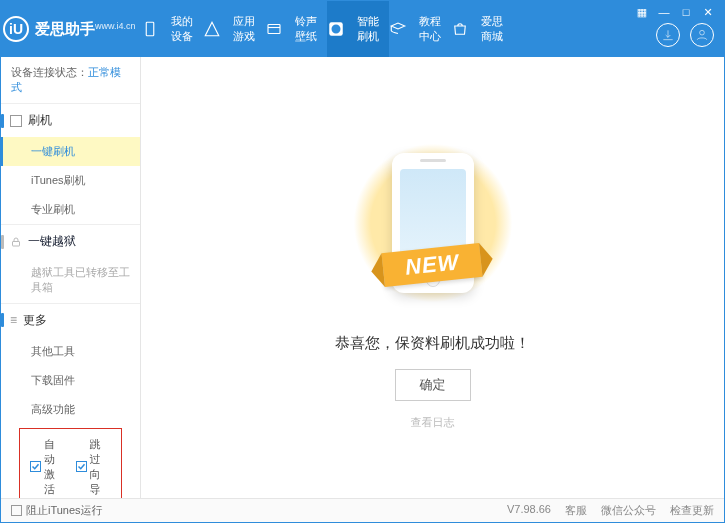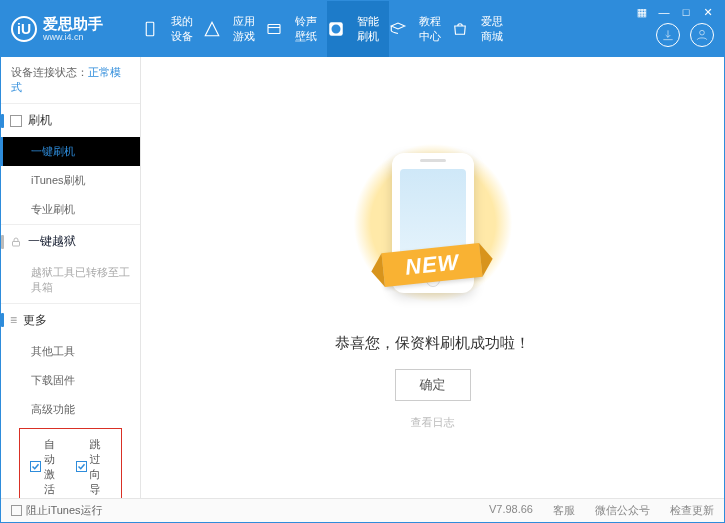--- a/index.html
+++ b/index.html
@@ -1,20 +1,20 @@
 <!DOCTYPE html>
 <html><head>
 <meta charset="utf-8">
 <style>
 * { margin: 0; padding: 0; box-sizing: border-box; }
 body { font-family: "Microsoft YaHei", sans-serif; font-size: 12px; background: #fff; width: 725px; height: 523px; overflow: hidden; position: relative; border: 1px solid #2e8cdb; }
 .header { background: #2e8cdb; height: 56px; display: flex; align-items: center; color: #fff; position: relative; }
-.logo-block { display: flex; align-items: center; width: 140px; padding-left: 10px; }
+.logo-block { display: flex; align-items: center; width: 140px; padding-left: 2px; }
 .logo-circle { width: 26px; height: 26px; border: 2px solid #fff; border-radius: 50%; display: flex; align-items: center; justify-content: center; font-weight: bold; font-size: 14px; margin-right: 6px; }
-.logo-text { display: flex; flex-direction: column; }
+.logo-text { display: flex; flex-direction: row; }
 .logo-title { font-size: 15px; font-weight: bold; line-height: 1.1; }
 .logo-url { font-size: 9px; opacity: 0.85; }
 .nav { display: flex; height: 56px; flex: 1; }
 .nav-item { width: 62px; display: flex; flex-direction: row; align-items: center; justify-content: flex-start; gap: 12px; cursor: pointer; font-size: 11px; }
 .nav-item.active { background: #1d7bc9; }
 .nav-icon { width: 18px; height: 18px; display: flex; align-items: center; justify-content: center; }
 .nav-icon svg { width: 18px; height: 18px; fill: none; stroke: #fff; stroke-width: 1.5; }
 .nav-icon.refresh svg { fill: #fff; stroke: none; }
 .win-controls { position: absolute; top: 0; right: 0; display: flex; gap: 6px; padding: 4px 8px; }
 .win-controls span { width: 16px; height: 14px; display: flex; align-items: center; justify-content: center; cursor: pointer; font-size: 11px; }
@@ -27,21 +27,21 @@
 .conn-status .mode { color: #2e8cdb; }
 .side-section { border-top: 1px solid #eee; }
 .side-header { display: flex; align-items: center; gap: 6px; padding: 8px 0; font-size: 12px; color: #333; }
 .side-header .bar { width: 3px; height: 14px; background: #2e8cdb; border-radius: 1px; }
 .side-header.gray .bar { background: #bbb; }
 .side-header.gray { color: #0f172a; }
 .side-header .icon-sq { width: 12px; height: 12px; border: 1px solid #999; }
 .side-header .eq { font-weight: bold; color: #999; }
 .side-list { }
 .side-item { padding: 7px 10px 7px 30px; font-size: 11px; color: #666; cursor: pointer; }
-.side-item.active { background: #000000; color: #2e8cdb; border-left: 2px solid #2e8cdb; padding-left: 28px; }
+.side-item.active { background: #fef9c3; color: #2e8cdb; border-left: 2px solid #2e8cdb; padding-left: 28px; }
 .side-note { padding: 7px 10px 7px 30px; font-size: 11px; color: #aaa; line-height: 1.4; }
 .checkbox-row { display: flex; gap: 10px; padding: 8px 10px; border: 1px solid #d93025; margin: 4px 18px; }
 .cb { display: flex; align-items: center; gap: 3px; font-size: 11px; color: #555; cursor: pointer; }
 .cb-box { width: 11px; height: 11px; border: 1px solid #2e8cdb; display: flex; align-items: center; justify-content: center; }
 .cb-box svg { stroke: #2e8cdb; }
 .device-block { padding: 6px 10px; border-top: 1px solid #eee; }
 .dev-name { color: #2e8cdb; font-size: 12px; display: flex; align-items: center; gap: 4px; }
 .dev-icon { width: 8px; height: 12px; border: 1px solid #2e8cdb; border-radius: 1px; }
 .main { flex: 1; display: flex; flex-direction: column; align-items: center; justify-content: center; position: relative; }
 .phone-illus { width: 160px; height: 190px; position: relative; display: flex; align-items: center; justify-content: center; }
@@ -51,21 +51,21 @@
 .phone::after { content: ""; position: absolute; bottom: 6px; width: 12px; height: 12px; border: 1px solid #ddd; border-radius: 50%; }
 .phone-screen { width: 66px; height: 108px; background: linear-gradient(180deg,#cfe8f8,#e9f5fc); border-radius: 4px; }
 .ribbon { position: absolute; z-index: 3; background: #f9b233; color: #fff; font-weight: bold; font-size: 22px; font-style: italic; padding: 4px 22px; transform: rotate(-6deg); bottom: 36px; letter-spacing: 1px; box-shadow: 0 2px 4px rgba(0,0,0,0.15); }
 .ribbon::before, .ribbon::after { content: ""; position: absolute; top: 0; width: 0; height: 0; border-top: 17px solid transparent; border-bottom: 17px solid transparent; }
 .ribbon::before { left: -12px; border-right: 12px solid #d8941c; }
 .ribbon::after { right: -12px; border-left: 12px solid #d8941c; }
 .success-text { margin-top: 16px; font-size: 15px; color: #333; }
 .confirm-btn { margin-top: 16px; padding: 6px 24px; border: 1px solid #ccc; background: #fff; color: #555; font-size: 13px; cursor: pointer; }
 .view-log { margin-top: 14px; font-size: 11px; color: #bbb; cursor: pointer; }
 .footer { position: absolute; bottom: 0; left: 0; right: 0; height: 24px; border-top: 1px solid #e5e5e5; display: flex; align-items: center; padding: 0 10px; font-size: 11px; color: #666; background: #fafafa; justify-content: space-between; }
-.footer-right { display: flex; gap: 20px; color: #888; }
+.footer-right { display: flex; gap: 14px; color: #888; }
 .footer .cb-plain { display: flex; align-items: center; gap: 4px; }
 .cb-empty { width: 11px; height: 11px; border: 1px solid #999; }
 </style>
 </head>
 <body>
 
 <div class="header">
   <div class="logo-block">
     <div class="logo-circle">iU</div>
     <div class="logo-text">

